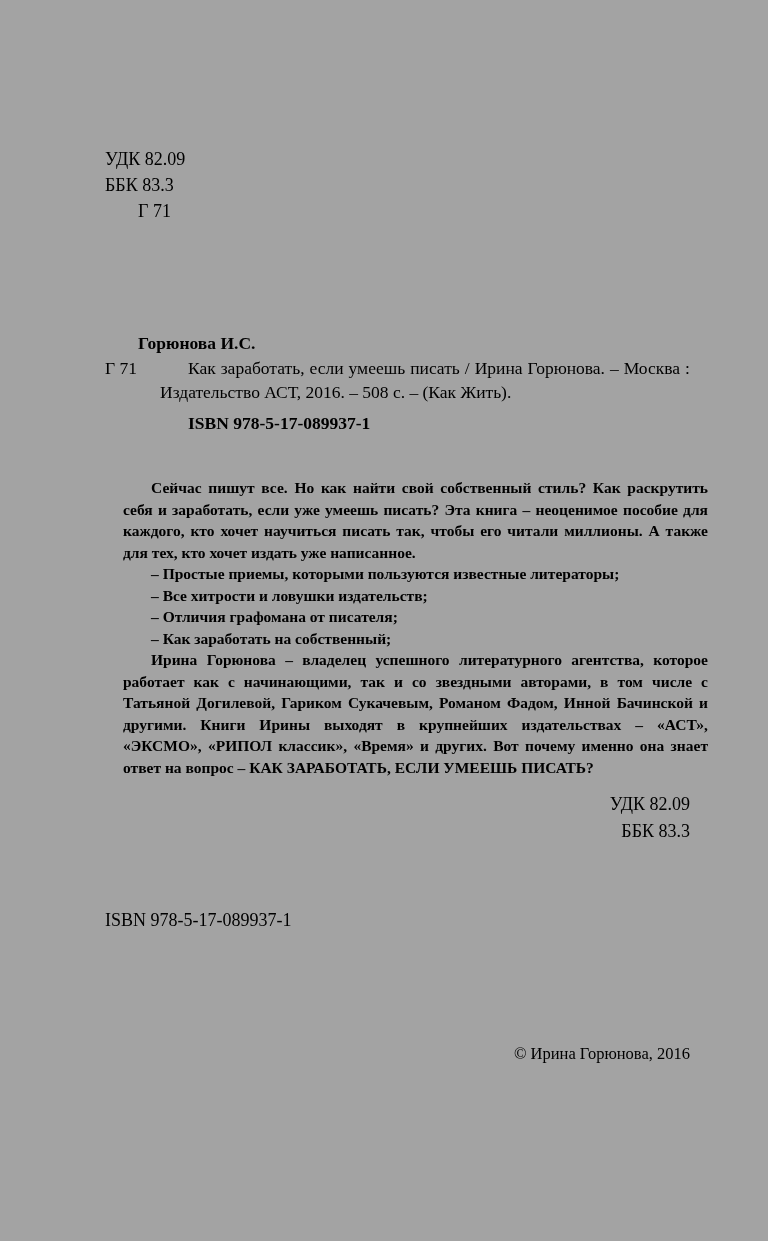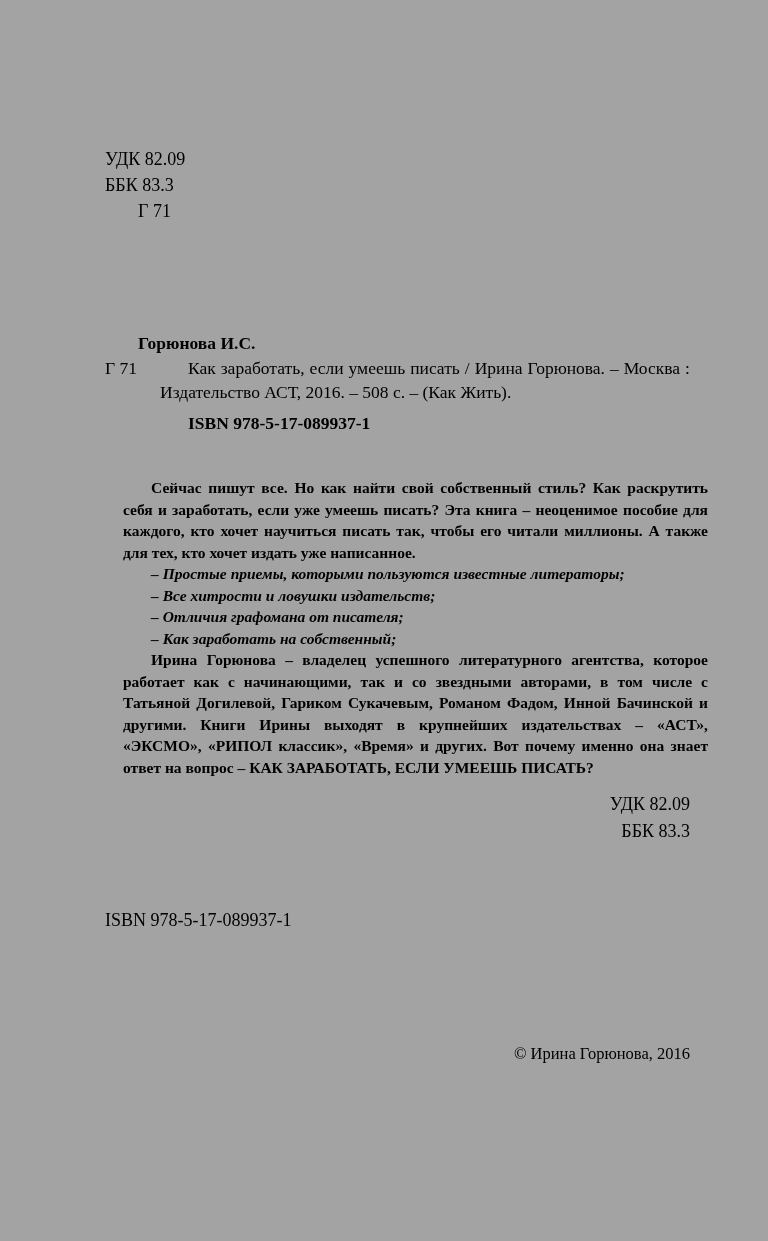--- a/index.html
+++ b/index.html
@@ -74,21 +74,20 @@
     margin-left: 18px;
   }
   .annotation .para {
     text-align: justify;
     text-indent: 28px;
     margin: 0;
   }
   .annotation .bullet-line,
   .annotation .more-line {
     text-indent: 28px;
-    font-style: italic;
   }
 
   
   .codes-bottom {
     position: absolute;
     top: 791px;
     right: 78px;
     text-align: right;
     font-size: 18px;
     line-height: 27px;

